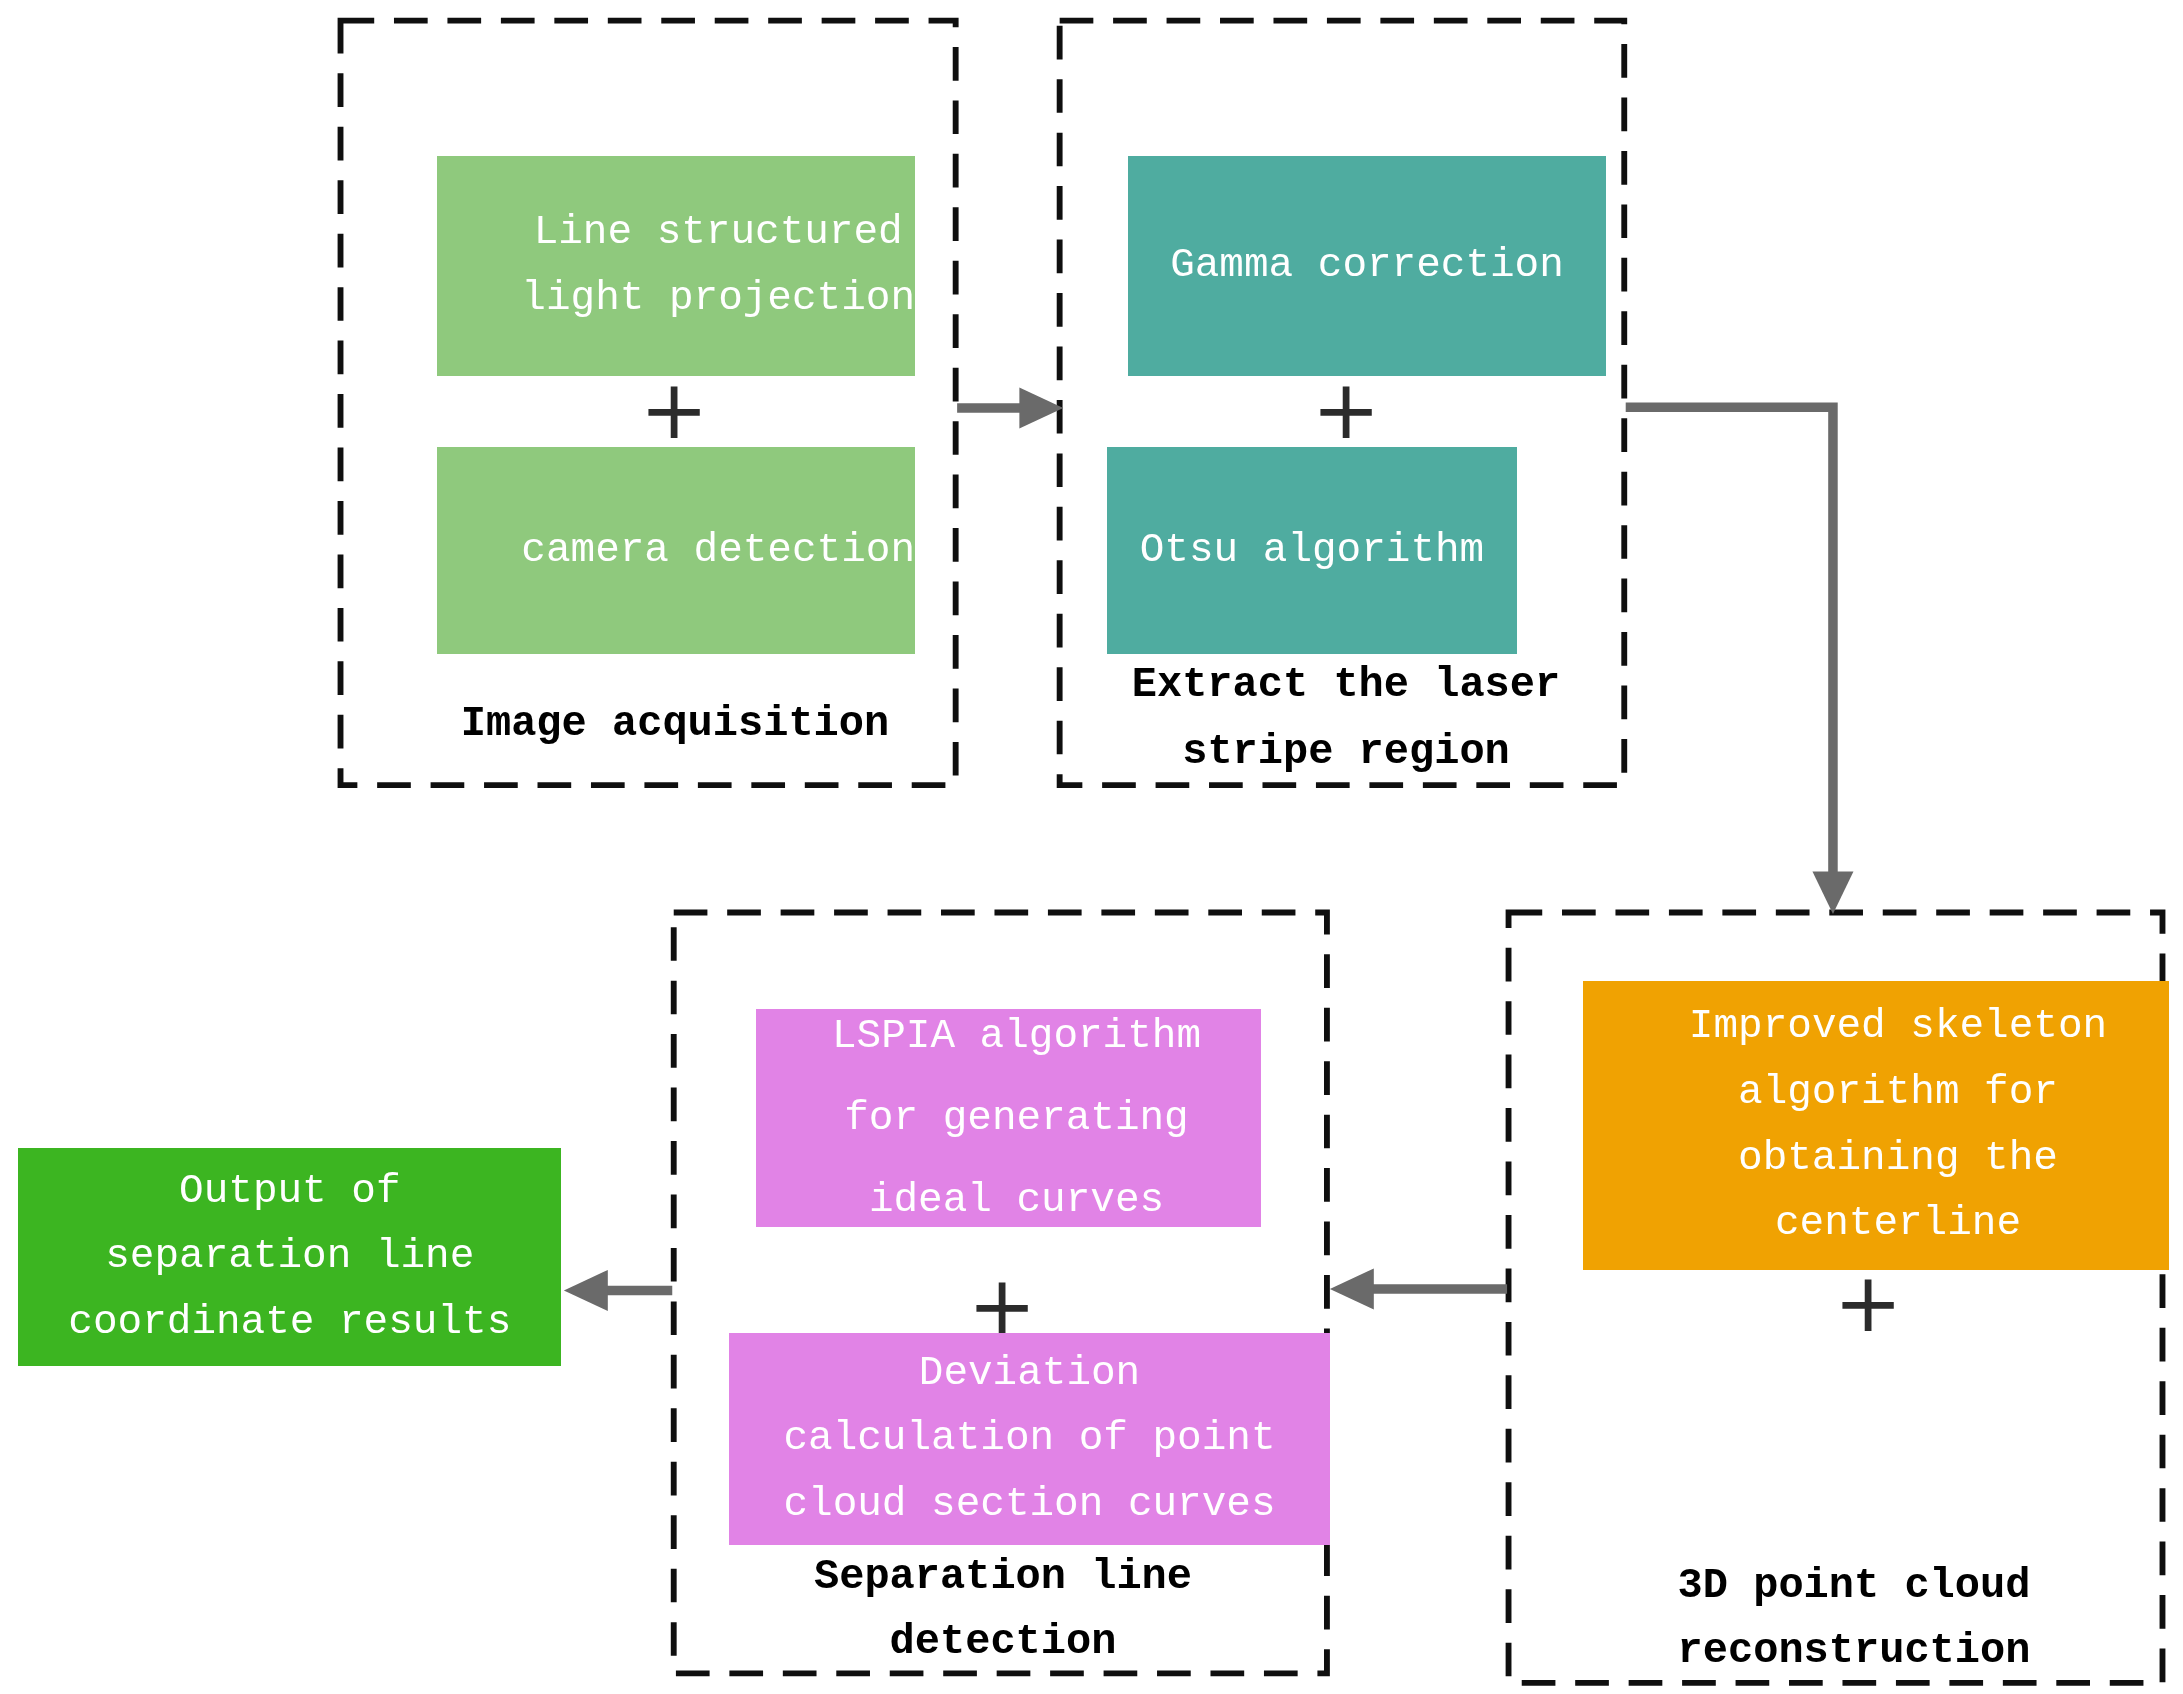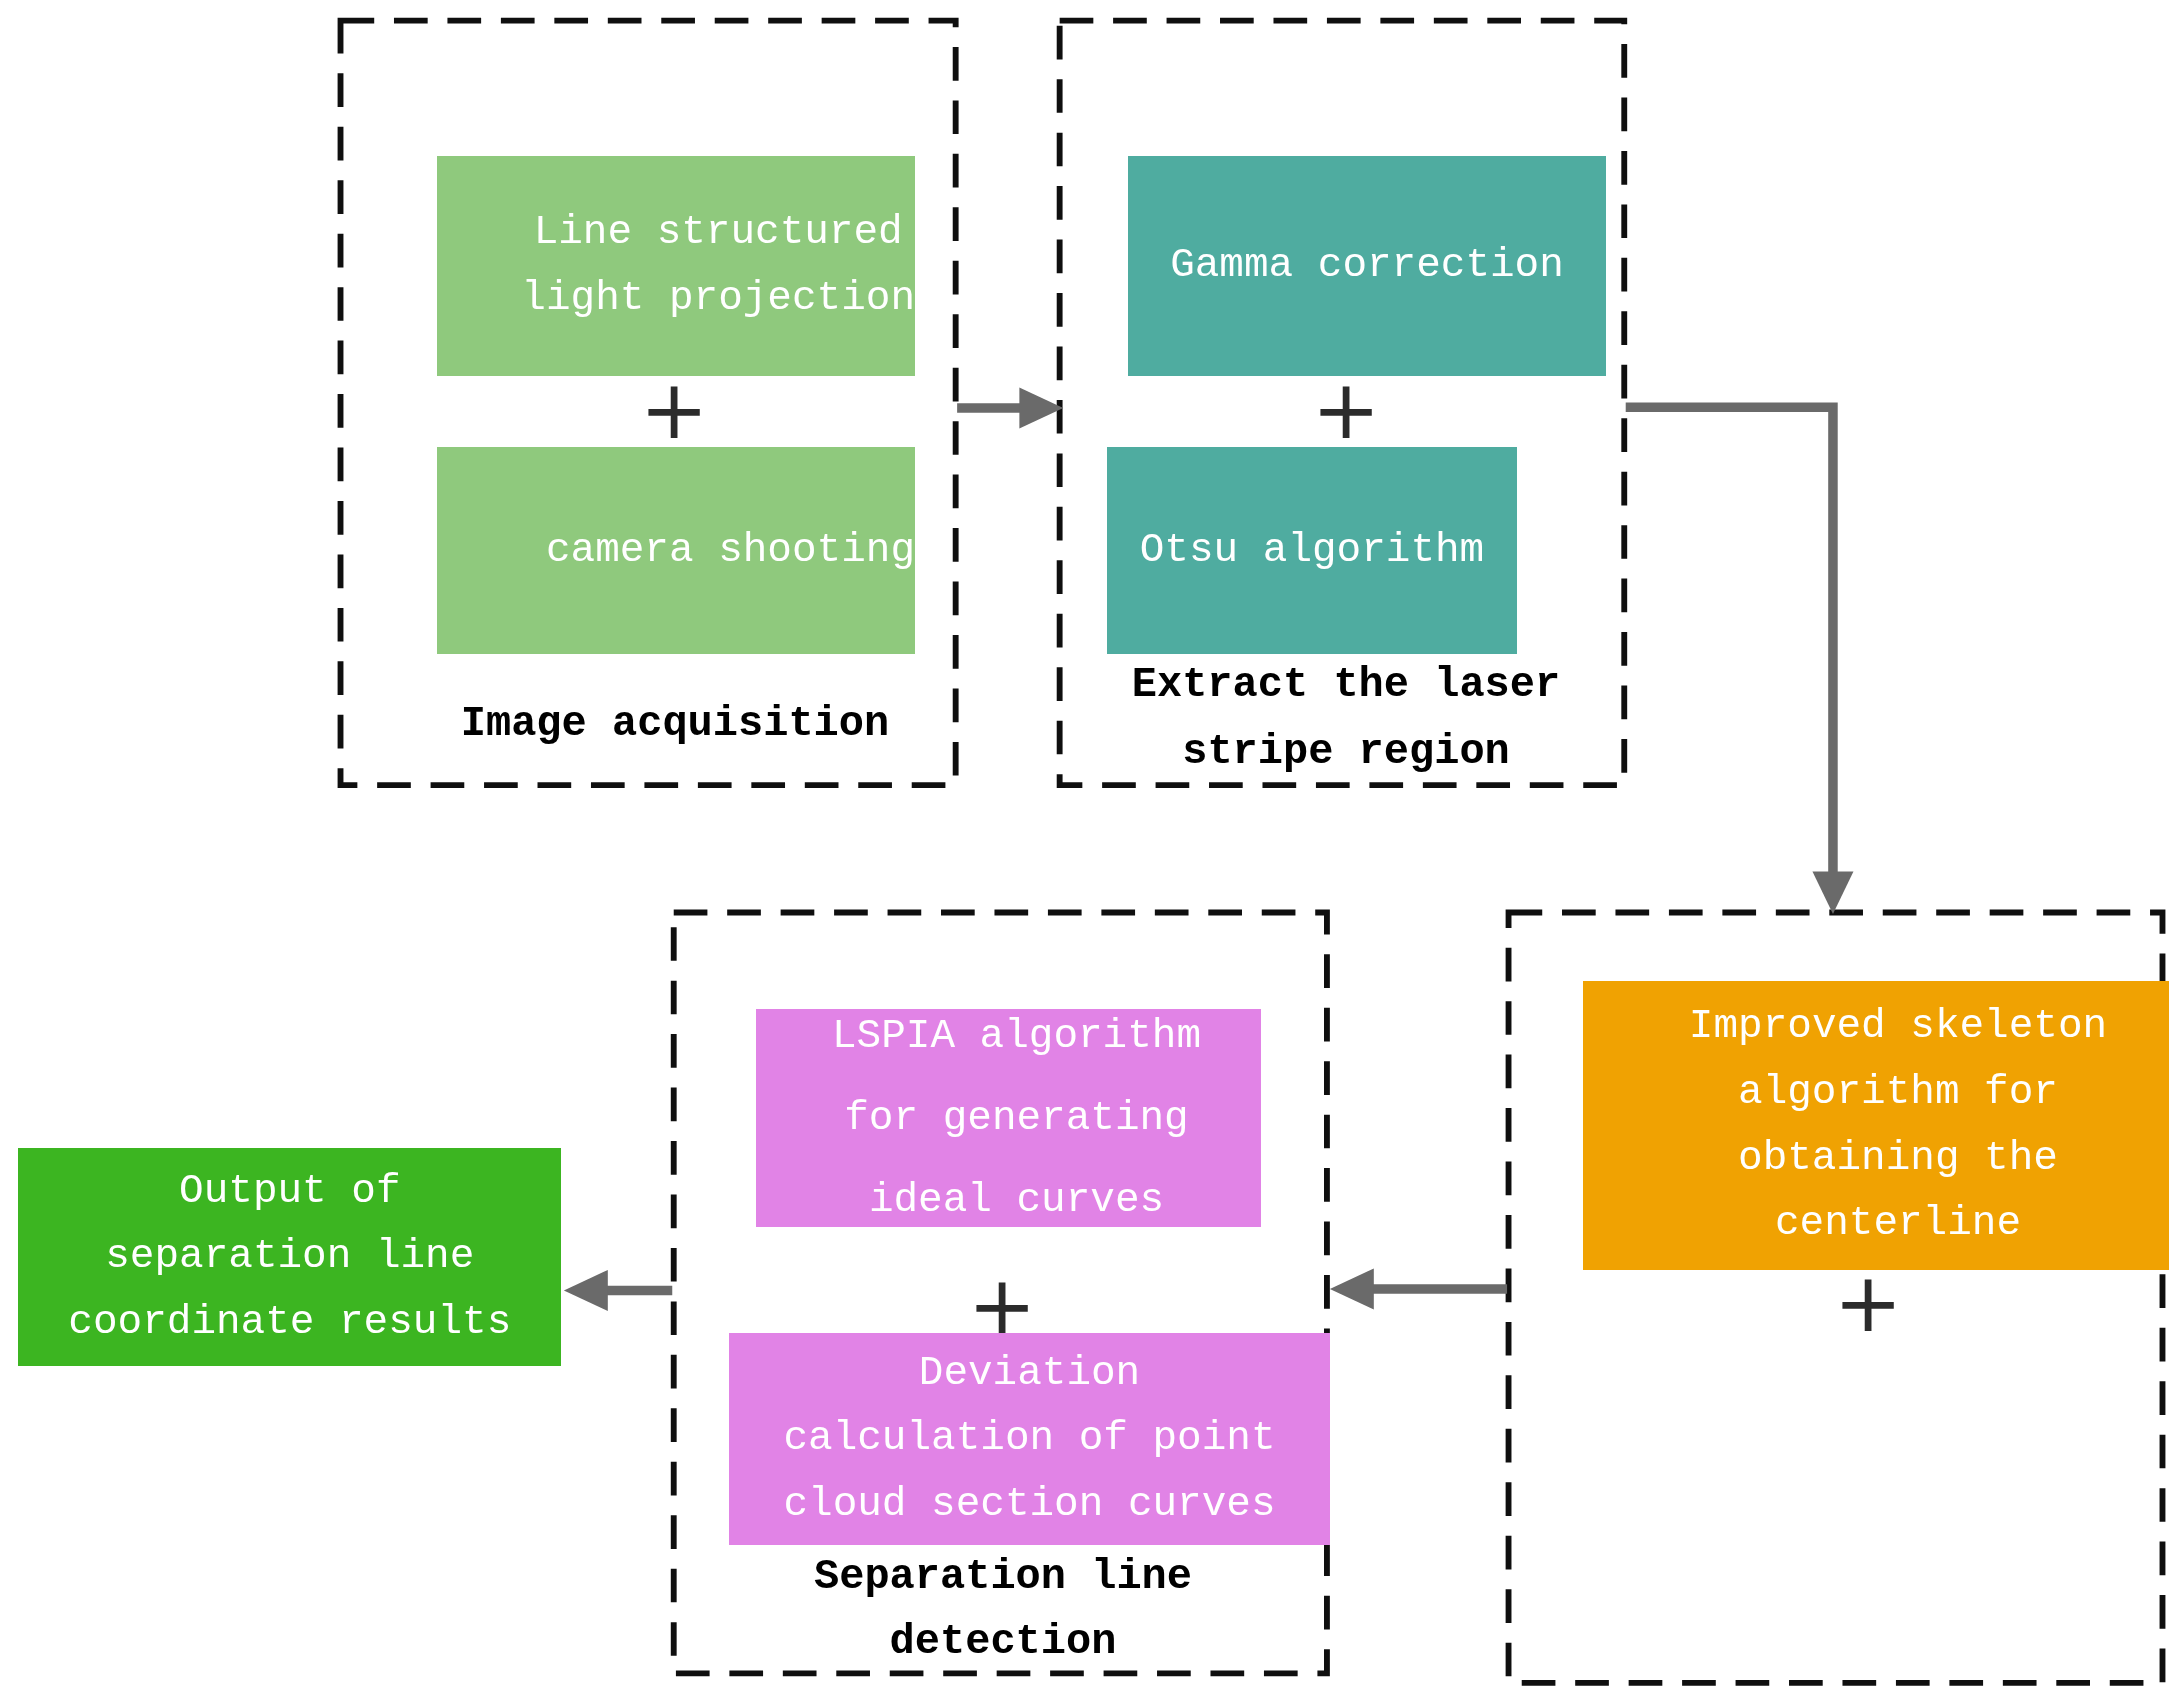--- a/index.html
+++ b/index.html
@@ -102,41 +102,43 @@
     <line class="arrow-line" x1="918" y1="1762" x2="824" y2="1762"></line>
     <polygon class="arrow-head" points="770,1762 830,1734 830,1790"></polygon>
   </svg>
 
   <div class="box bg-light-green" style="left:437px; top:156px; width:478px; height:220px;">
     <span class="box-text">Line structured
 light projection</span>
   </div>
   <div class="plus" style="left:630px; top:365px;">+</div>
   <div class="box bg-light-green" style="left:437px; top:447px; width:478px; height:207px;">
-    <span class="box-text">camera shooting</span>
+    <span class="box-text">camera detection</span>
   </div>
   <div class="group-label" style="left:382px; top:692px; width:586px;font-family:Liberation Mono, monospace;">Image acquisition</div>
 
   <div class="box bg-teal" style="left:1107px; top:156px; width:478px; height:220px;margin-left:21px;">
     <span class="box-text">Gamma correction</span>
   </div>
   <div class="plus" style="left:1302px; top:365px;">+</div>
   <div class="box bg-teal" style="left:1107px; top:447px; width:410px; height:207px;">
     <span class="box-text">Otsu algorithm</span>
   </div>
   <div class="group-label" style="left:1053px; top:652px; width:586px; line-height:1.6;">Extract the laser
 stripe region</div>
 
   <div class="box bg-orange" style="left:1583px; top:981px; width:542px; height:289px;padding-left:44px;">
     <span class="box-text">Improved skeleton
 algorithm for
 obtaining the
 centerline</span>
   </div>
   <div class="plus" style="left:1824px; top:1258px;">+</div>
+  <div class="group-label" style="left:1561px; top:1554px; width:586px;">3D point cloud
+reconstruction</div>
 
   <div class="box bg-pink" style="left:756px; top:1009px; width:489px; height:218px;padding-left:16px;">
     <span class="box-text tall">LSPIA algorithm
 for generating
 ideal curves</span>
   </div>
   <div class="plus" style="left:958px; top:1261px;">+</div>
   <div class="box bg-pink" style="left:729px; top:1333px; width:601px; height:212px;">
     <span class="box-text">Deviation
 calculation of point

